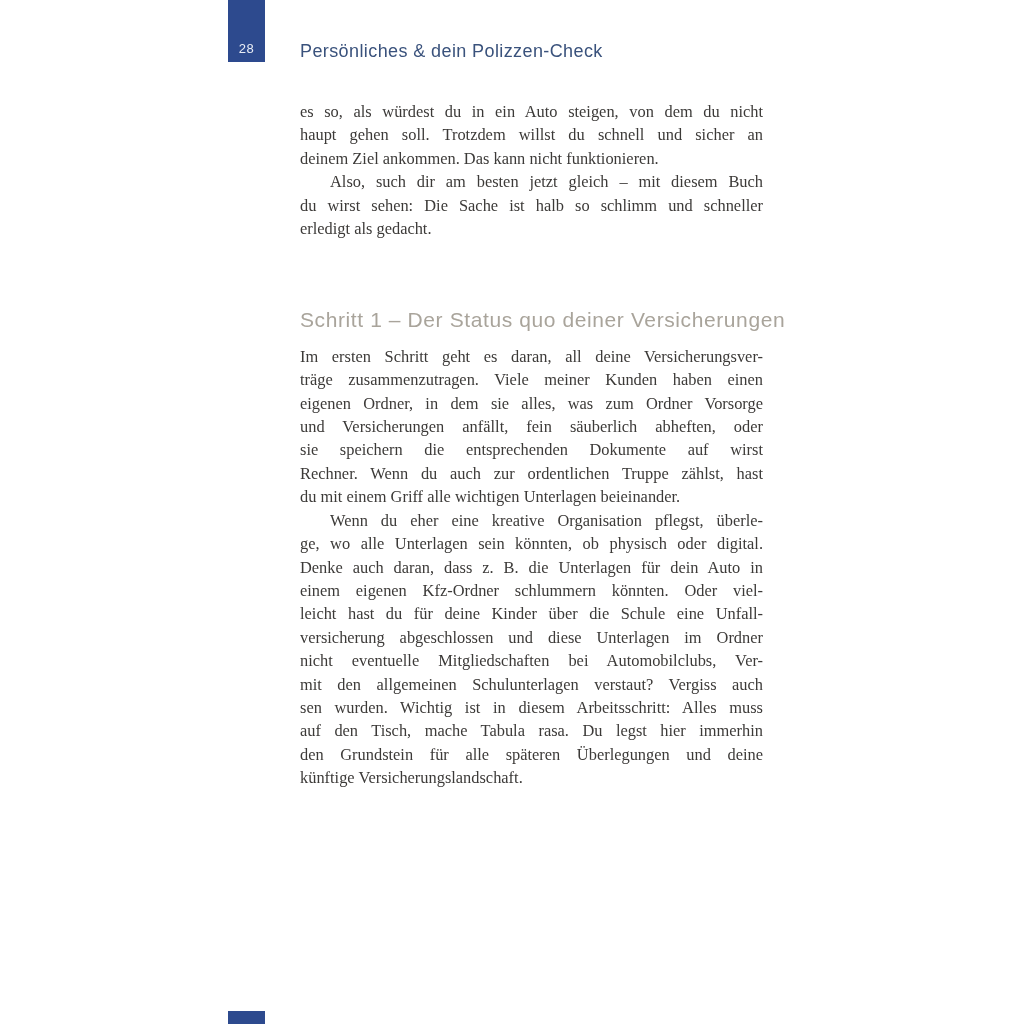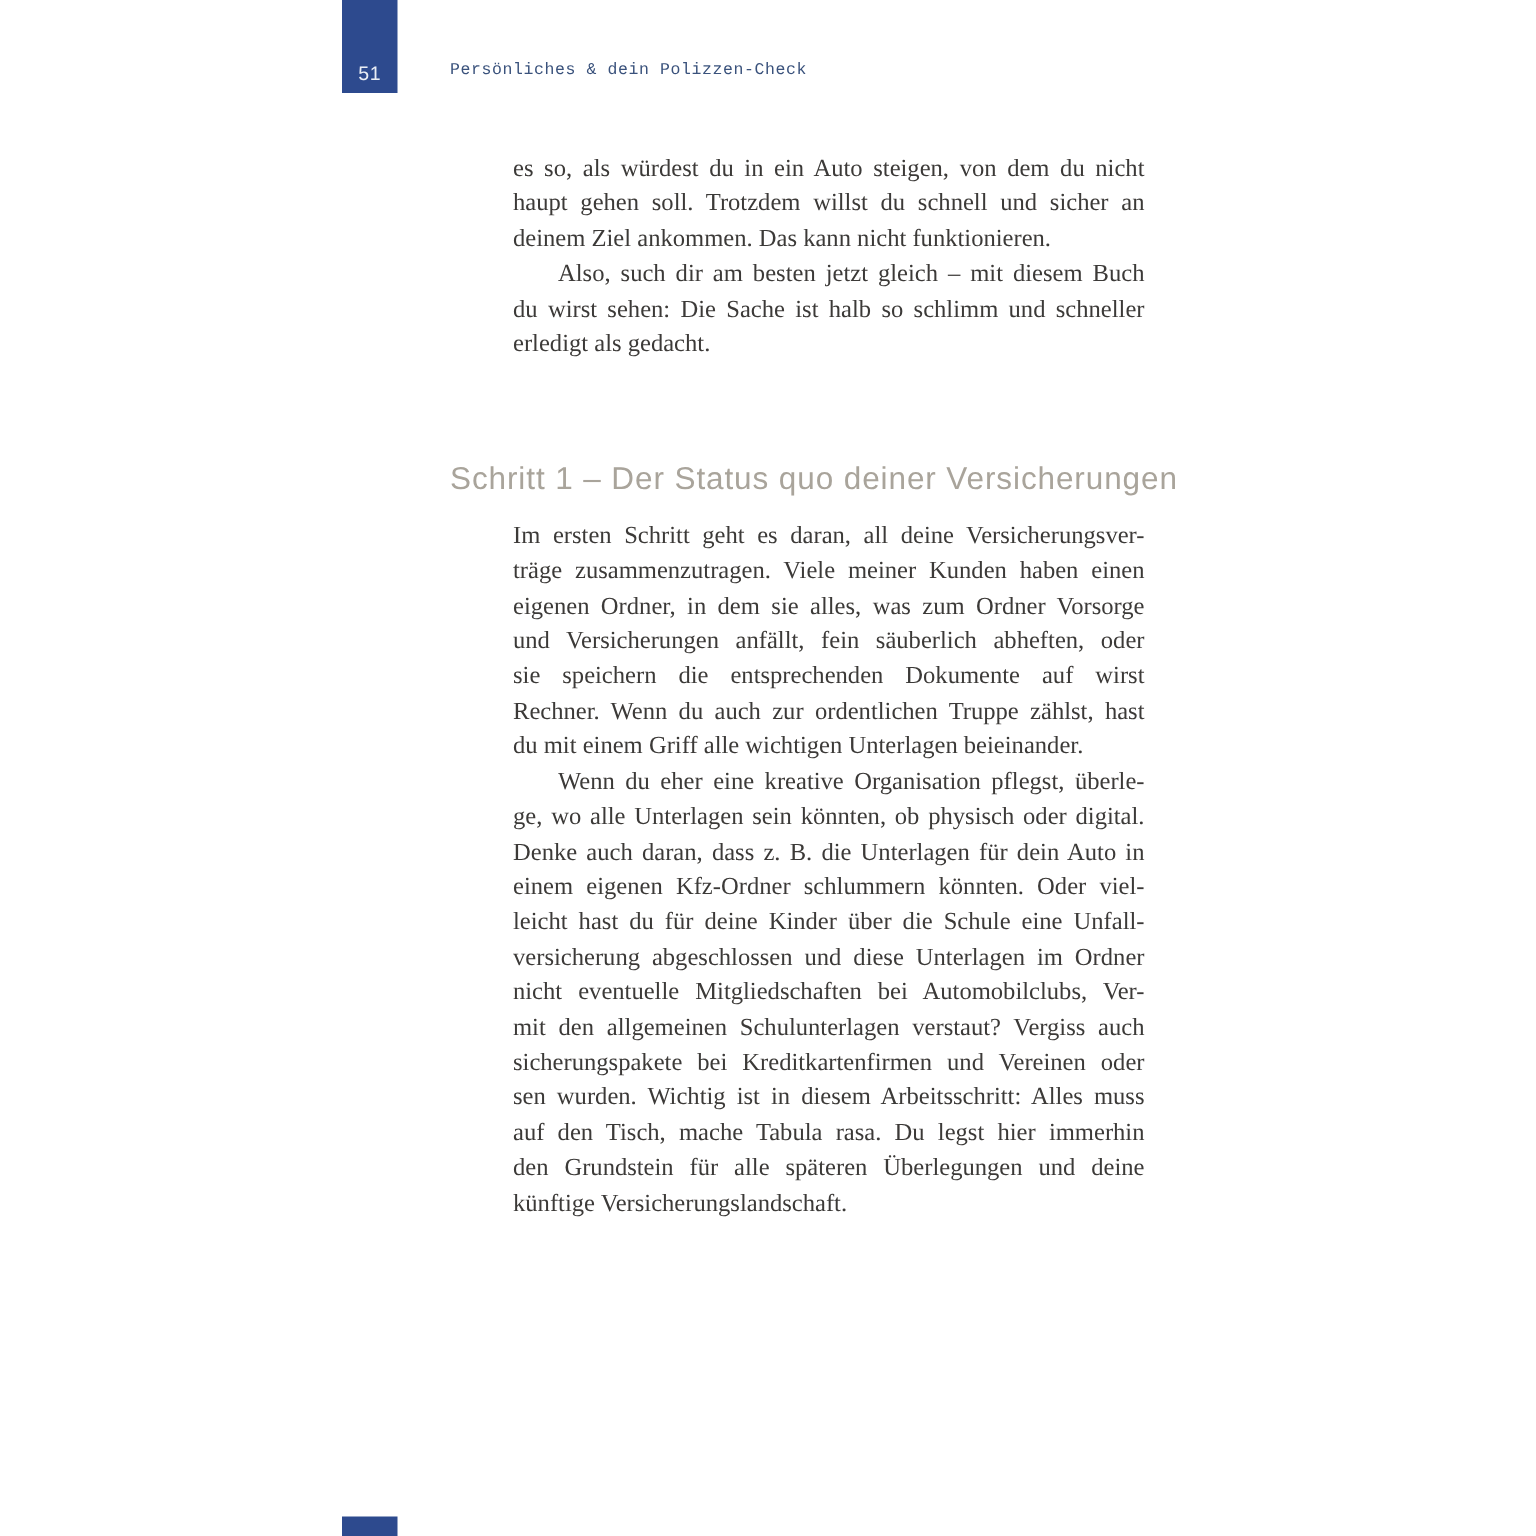--- a/index.html
+++ b/index.html
@@ -39,40 +39,39 @@
   }
   .tab-bottom {
     bottom: 0;
     height: 13px;
   }
   
   .running-header {
     position: absolute;
     left: 300px;
     top: 41px;
-    font-family: Liberation Mono, monospace;
-    font-size: 11px;
+    font-family: Liberation Sans, sans-serif;
+    font-size: 18px;
     letter-spacing: 0.4px;
     color: var(--header_blue, #3a527c);
     white-space: nowrap;
   }
   
   .content {
     position: absolute;
     left: 300px;
     top: 100px;
     width: 463px;
     color: var(--body_text, #3c3a38);
     font-size: 16.4px;
     line-height: 23.4px;
   }
   .para { margin: 0; }
   .para .line {
     white-space: normal;
-    margin-left: 42px;
   }
   .para .jline {
     text-align: justify;
     text-align-last: justify;
   }
   .para .lline {
     text-align: left;
   }
   .para.indent .line:first-child {
     padding-left: 30px;
@@ -87,21 +86,21 @@
     color: var(--heading_taupe, #a9a49b);
     white-space: nowrap;
   }
 </style>
 </head>
 <body>
 
 <div class="page">
 
   <div class="tab tab-top">
-    <span>51</span>
+    <span>28</span>
   </div>
 
   <div class="running-header">Persönliches &amp; dein Polizzen-Check</div>
 
   <div class="content">
     <div class="para">
         <div class="line jline">es so, als würdest du in ein Auto steigen, von dem du nicht</div>
         <div class="line jline">haupt gehen soll. Trotzdem willst du schnell und sicher an</div>
         <div class="line lline">deinem Ziel ankommen. Das kann nicht funktionieren.</div>
       </div>
@@ -122,21 +121,20 @@
       </div>
     <div class="para indent">
         <div class="line jline">Wenn du eher eine kreative Organisation pflegst, überle-</div>
         <div class="line jline">ge, wo alle Unterlagen sein könnten, ob physisch oder digital.</div>
         <div class="line jline">Denke auch daran, dass z. B. die Unterlagen für dein Auto in</div>
         <div class="line jline">einem eigenen Kfz-Ordner schlummern könnten. Oder viel-</div>
         <div class="line jline">leicht hast du für deine Kinder über die Schule eine Unfall-</div>
         <div class="line jline">versicherung abgeschlossen und diese Unterlagen im Ordner</div>
         <div class="line jline">nicht eventuelle Mitgliedschaften bei Automobilclubs, Ver-</div>
         <div class="line jline">mit den allgemeinen Schulunterlagen verstaut? Vergiss auch</div>
-        <div class="line jline">sicherungspakete bei Kreditkartenfirmen und Vereinen oder</div>
         <div class="line jline">sen wurden. Wichtig ist in diesem Arbeitsschritt: Alles muss</div>
         <div class="line jline">auf den Tisch, mache Tabula rasa. Du legst hier immerhin</div>
         <div class="line jline">den Grundstein für alle späteren Überlegungen und deine</div>
         <div class="line lline">künftige Versicherungslandschaft.</div>
       </div>
   </div>
 
   <div class="tab tab-bottom"></div>
 
 </div>

